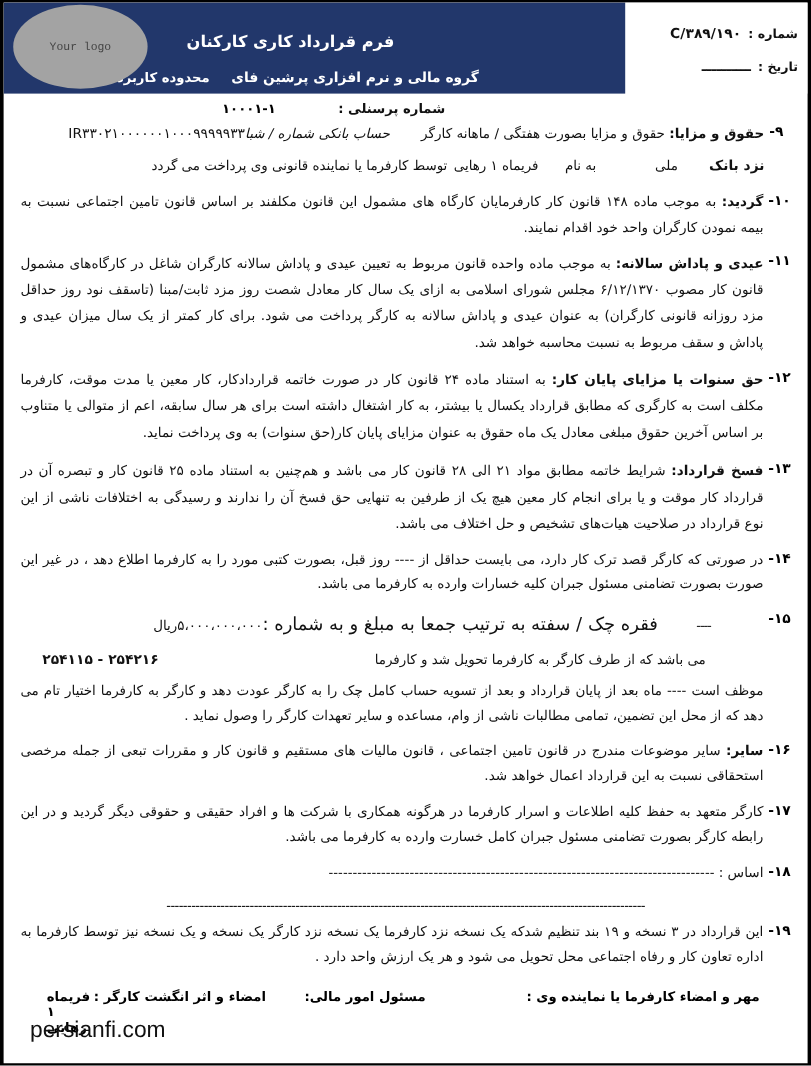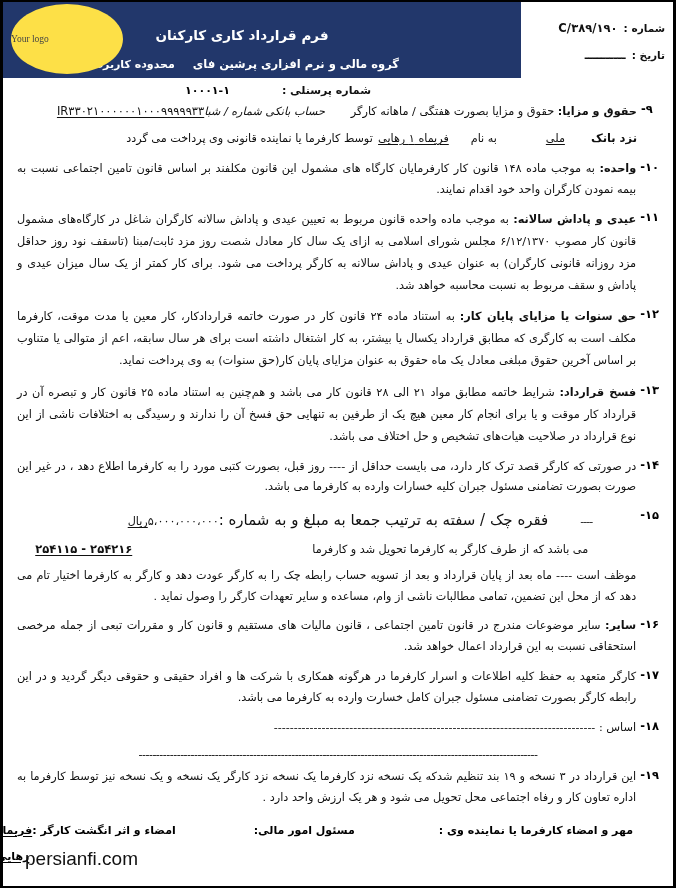--- a/index.html
+++ b/index.html
@@ -108,26 +108,27 @@
     font-weight: bold;
     font-size: 11.5px;
   }
   .logo-oval {
     position: absolute;
     left: 8px;
     top: 2px;
     width: 112px;
     height: 70px;
     border-radius: 50%;
-    background: #fde047;
+    background: #a3a3a3;
     display: flex;
     align-items: center;
+    justify-content: center;
     color: #444;
     font-size: 9.5px;
-    font-family: Liberation Serif, serif;
+    font-family: Liberation Mono, monospace;
     direction: ltr;
   }
 
   
   .personnel-row {
     display: flex;
     flex-direction: row;
     align-items: baseline;
     padding: 6px 0 2px 0;
     justify-content: center;
@@ -172,21 +173,20 @@
     line-height: 1.85;
     text-align: justify;
     text-align-last: right;
     color: #111;
   }
   .clause-body.tall { line-height: 1.95; }
   .clause-title {
     font-weight: bold;
   }
   .u {
-    text-decoration: underline;
     text-underline-offset: 2px;
   }
 
   
   .pay-line1 {
     display: flex;
     flex-direction: row;
     align-items: baseline;
     width: 100%;
     gap: 0;
@@ -309,21 +309,21 @@
   .sig-row {
     display: flex;
     flex-direction: row;
     align-items: baseline;
     padding: 6px 26px 0 22px;
     margin-top: 2px;
   }
   .sig-cell { font-weight: bold; font-size: 11px; white-space: nowrap; }
   .sig-employer { flex: 0 0 auto; }
   .sig-finance { flex: 0 0 auto; margin-right: 84px; }
-  .sig-worker { flex: 0 0 auto; margin-right: 78px; }
+  .sig-worker { flex: 0 0 auto; margin-right: 32px; }
   .sig-worker-name {
     flex: 1 1 auto;
     text-align: left;
     font-size: 11px;
     font-weight: bold;
   }
 
   
   .footer {
     position: absolute;
@@ -395,21 +395,21 @@
           <span class="lbl-name">به نام</span>
           <span class="val-name u">فریماه ۱ رهایی</span>
           <span class="tail">توسط کارفرما یا نماینده قانونی وی پرداخت می گردد</span>
         </div>
       </div>
     </div>
 
     <div class="clause">
       <div class="clause-num">۱۰-</div>
       <div class="clause-body">
-        <span class="clause-title">واحده:</span>
+        <span class="clause-title">گردید:</span>
         <span>به موجب ماده ۱۴۸ قانون کار کارفرمایان کارگاه های مشمول این قانون مکلفند بر اساس قانون تامین اجتماعی نسبت به بیمه نمودن کارگران واحد خود اقدام نمایند.</span>
       </div>
     </div>
 
     <div class="clause">
       <div class="clause-num">۱۱-</div>
       <div class="clause-body tall">
         <span class="clause-title">عیدی و پاداش سالانه:</span>
         <span>به موجب ماده واحده قانون مربوط به تعیین عیدی و پاداش سالانه کارگران شاغل در کارگاه‌های مشمول قانون کار مصوب ۶/۱۲/۱۳۷۰ مجلس شورای اسلامی به ازای یک سال کار معادل شصت روز مزد ثابت/مبنا (تاسقف نود روز حداقل مزد روزانه قانونی کارگران) به عنوان عیدی و پاداش سالانه به کارگر پرداخت می شود. برای کار کمتر از یک سال میزان عیدی و پاداش و سقف مربوط به نسبت محاسبه خواهد شد.</span>
       </div>
@@ -443,21 +443,21 @@
       <div class="clause-body">
         <div class="g-line1">
           <span class="g-count dash-inline">----</span>
           <span class="g-kind">فقره چک / سفته به ترتیب جمعا به مبلغ و به شماره :</span>
           <span class="g-amt u"><span class="amt-num">۵،۰۰۰،۰۰۰،۰۰۰</span><span>ریال</span></span>
         </div>
         <div class="g-line2">
           <span class="g-tail">می باشد که از طرف کارگر به کارفرما تحویل شد و کارفرما</span>
           <span class="g-checknos u">۲۵۴۱۱۵ - ۲۵۴۲۱۶</span>
         </div>
-        <div class="g-line3">موظف است     ----   ماه بعد از پایان قرارداد و بعد از تسویه حساب رابطه چک را به کارگر عودت دهد و کارگر به کارفرما اختیار تام می دهد که از محل  این تضمین،  تمامی مطالبات ناشی از وام، مساعده و سایر تعهدات کارگر را وصول نماید .</div>
+        <div class="g-line3">موظف است     ----   ماه بعد از پایان قرارداد و بعد از تسویه حساب کامل چک را به کارگر عودت دهد و کارگر به کارفرما اختیار تام می دهد که از محل  این تضمین،  تمامی مطالبات ناشی از وام، مساعده و سایر تعهدات کارگر را وصول نماید .</div>
       </div>
     </div>
 
     <div class="clause">
       <div class="clause-num">۱۶-</div>
       <div class="clause-body">
         <span class="clause-title">سایر:</span>
         <span>سایر موضوعات مندرج در قانون تامین اجتماعی ، قانون مالیات های مستقیم و  قانون کار و مقررات تبعی از جمله مرخصی استحقاقی نسبت به این قرارداد اعمال خواهد شد.</span>
       </div>
     </div>

